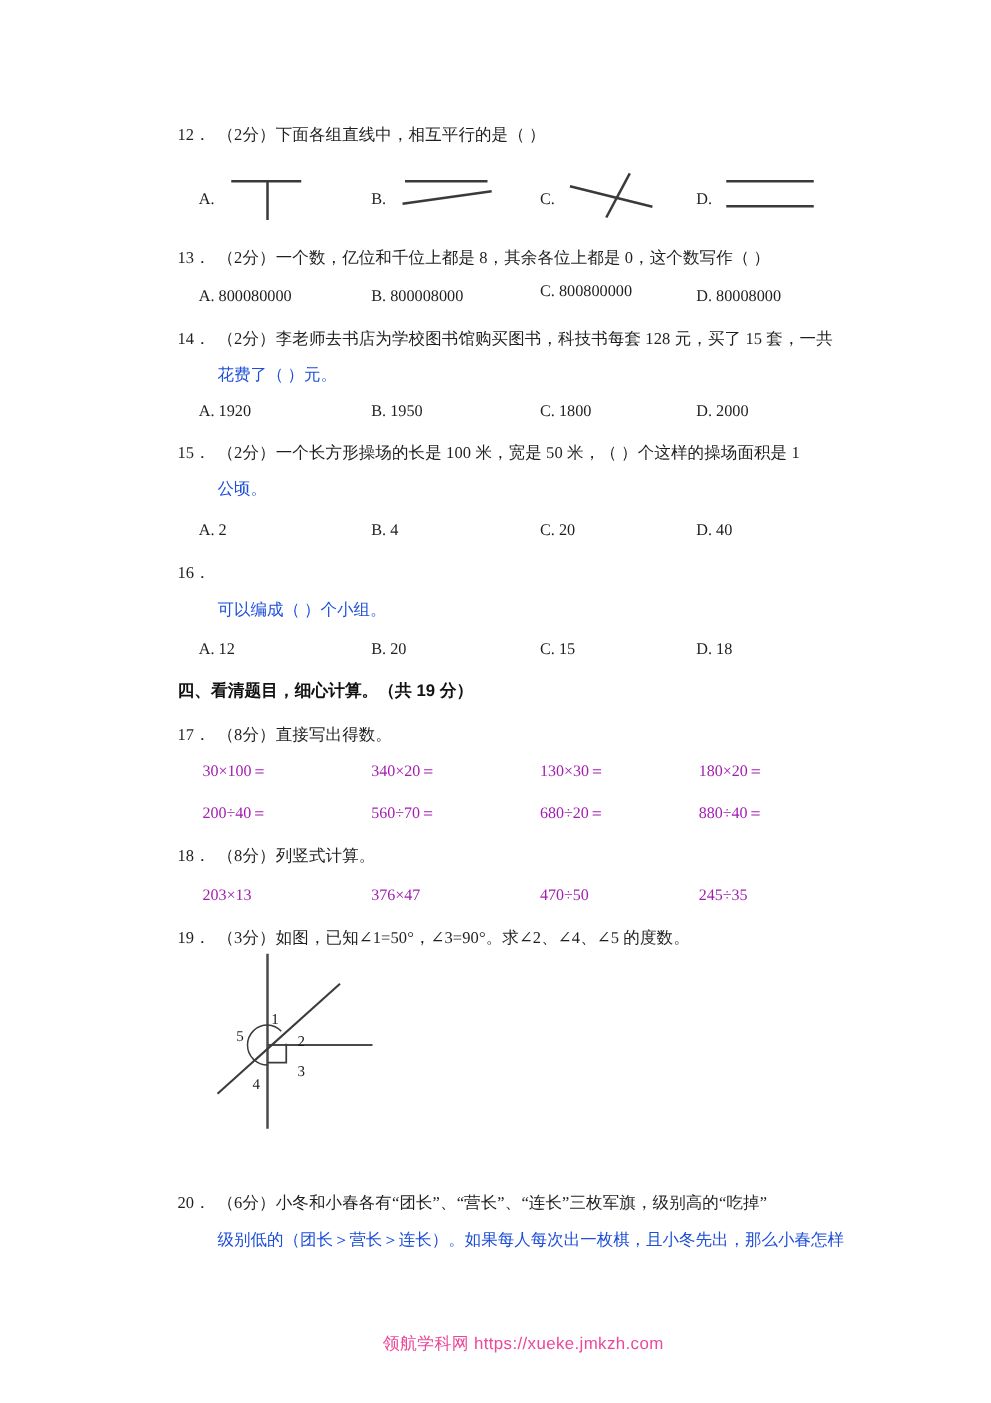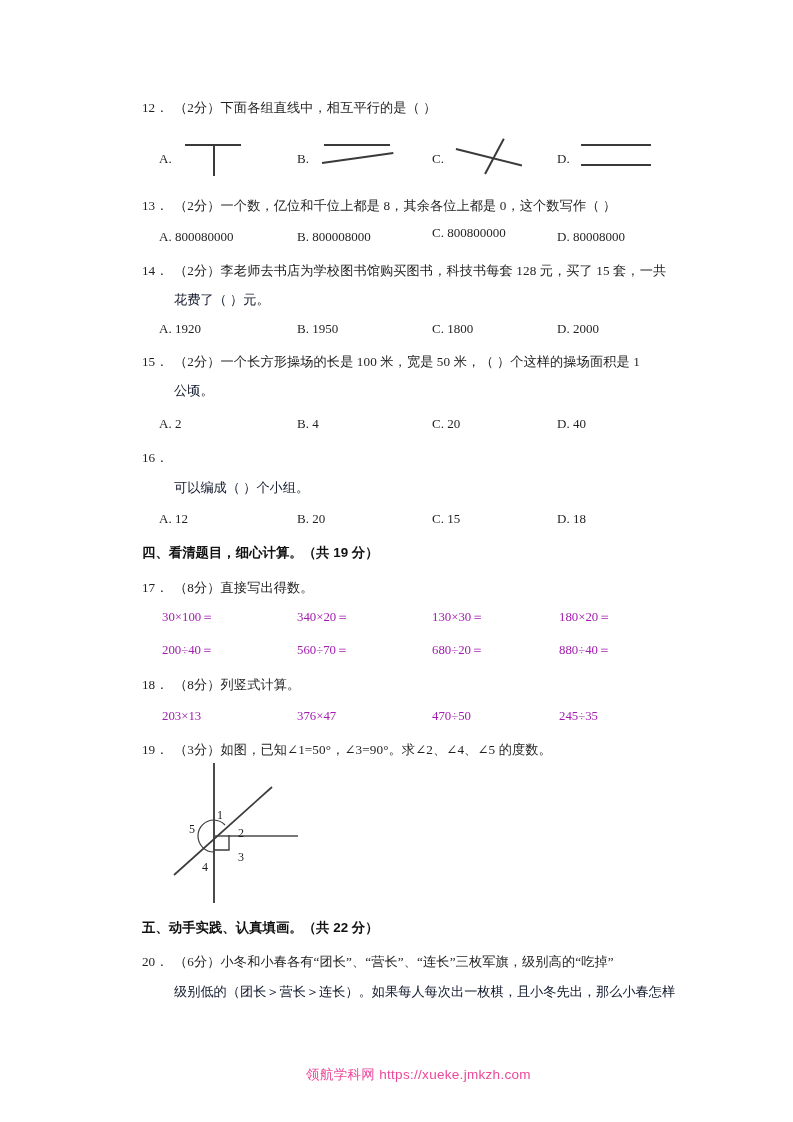--- a/index.html
+++ b/index.html
@@ -37,21 +37,21 @@
     font-size: 13.2px;
     line-height: 19px;
     white-space: nowrap;
     color: #1f1f1f;
   }
   .indent-body {
     position: absolute;
     font-size: 13.2px;
     line-height: 19px;
     white-space: nowrap;
-    color: #0f172a;
+    color: #1d4ed8;
   }
   .section-head {
     position: absolute;
     font-size: 13.4px;
     font-weight: bold;
     line-height: 19px;
     white-space: nowrap;
     color: #111111;
     font-family: "Liberation Sans", "DejaVu Sans", sans-serif;
   }
@@ -268,21 +268,20 @@
 
       <path d="M 42 93 L 57 93 L 57 78" fill="none" stroke="#3c3c3c" stroke-width="1.4"></path>
     </svg>
     <div class="lbl" style="left:45px; top:52px;">1</div>
     <div class="lbl" style="left:66px; top:70px;">2</div>
     <div class="lbl" style="left:66px; top:94px;">3</div>
     <div class="lbl" style="left:30px; top:104px;">4</div>
     <div class="lbl" style="left:17px; top:66px;">5</div>
   </div>
 
-  <div class="section-head" style="left:120px; top:918px;">五、动手实践、认真填画。（共 22 分）</div>
 
   <div class="qnum" style="left:120px; top:952px;">20．</div>
   <div class="qline" style="left:152px; top:952px;">（6分）小冬和小春各有“团长”、“营长”、“连长”三枚军旗，级别高的“吃掉”</div>
   <div class="indent-body" style="left:152px; top:982px;">级别低的（团长＞营长＞连长）。如果每人每次出一枚棋，且小冬先出，那么小春怎样</div>
 
   <div class="watermark">领航学科网 https://xueke.jmkzh.com</div>
 
 </div>
 
 </body></html>

